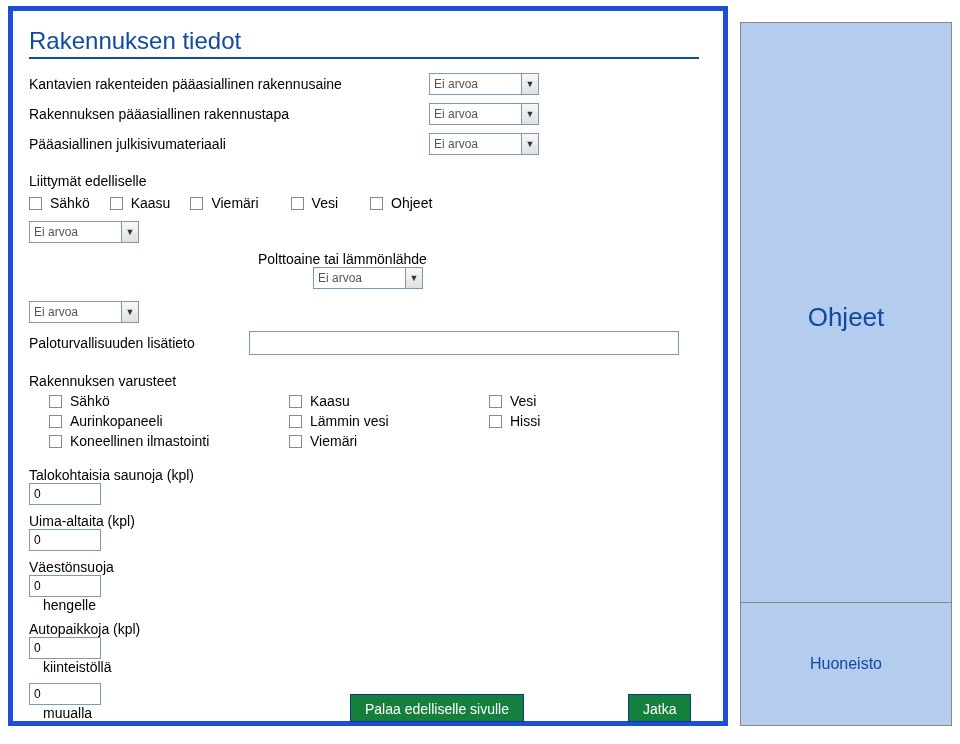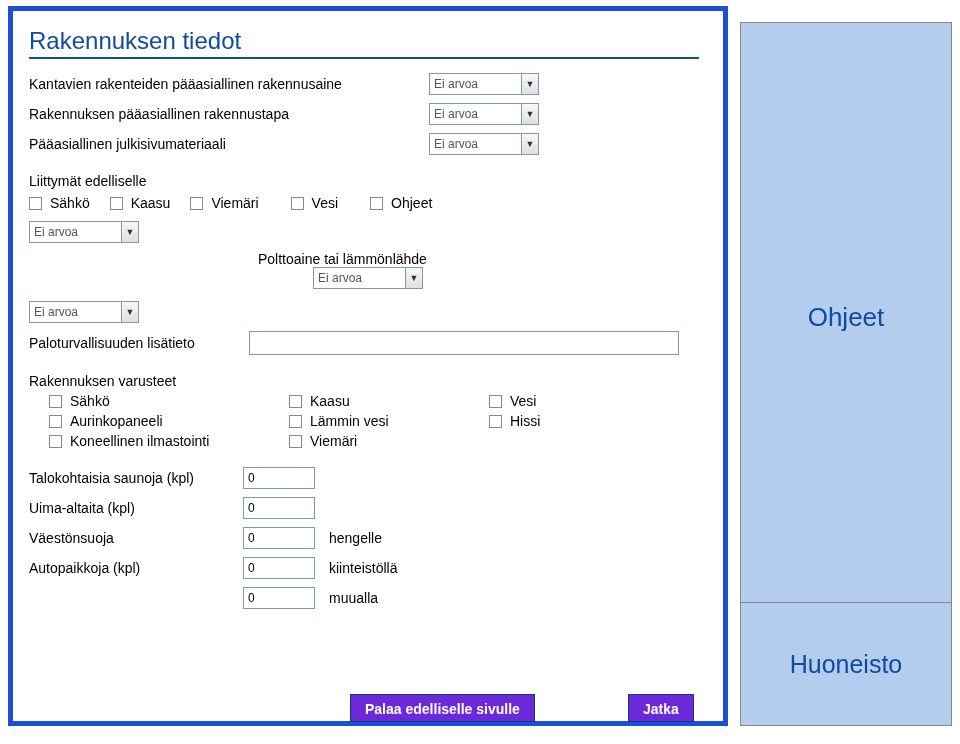--- a/index.html
+++ b/index.html
@@ -47,21 +47,21 @@
     box-sizing: border-box;
     display: flex;
     align-items: center;
     justify-content: center;
   }
   .ohjeet-text {
     font-size: 26px;
     color: #0F4BA0;
   }
   .huoneisto-text {
-    font-size: 25px;
+    font-size: 16px;
     color: #0F4BA0;
   }
   h2.title {
     font-size: 24px;
     font-weight: normal;
     color: #0F4BA0;
     margin: 6px 0 2px 0;
   }
   .hr {
     border: none;
@@ -139,36 +139,35 @@
   .varusteet-grid {
     display: grid;
     grid-template-columns: 240px 200px 140px;
     row-gap: 4px;
     margin-left: 20px;
     margin-bottom: 18px;
   }
   .vcell { display: flex; align-items: center; gap: 8px; }
   .counts-row {
     display: flex;
-    align-items: center;
     margin-bottom: 8px;
+    flex-direction: column;
   }
   .counts-label { width: 214px; }
   .suffix { margin-left: 14px; }
   .btn {
-    background: #6d28d9;
+    background: #15803d;
     color: #fff;
     height: 28px;
     line-height: 28px;
     padding: 0 14px;
     font-size: 14px;
     text-align: center;
     border: 1px solid #0a3a80;
     box-sizing: border-box;
-    font-weight: bold;
   }
   .btn-back {
     position: absolute;
     left: 350px;
     top: 694px;
   }
   .btn-next {
     position: absolute;
     left: 628px;
     top: 694px;

